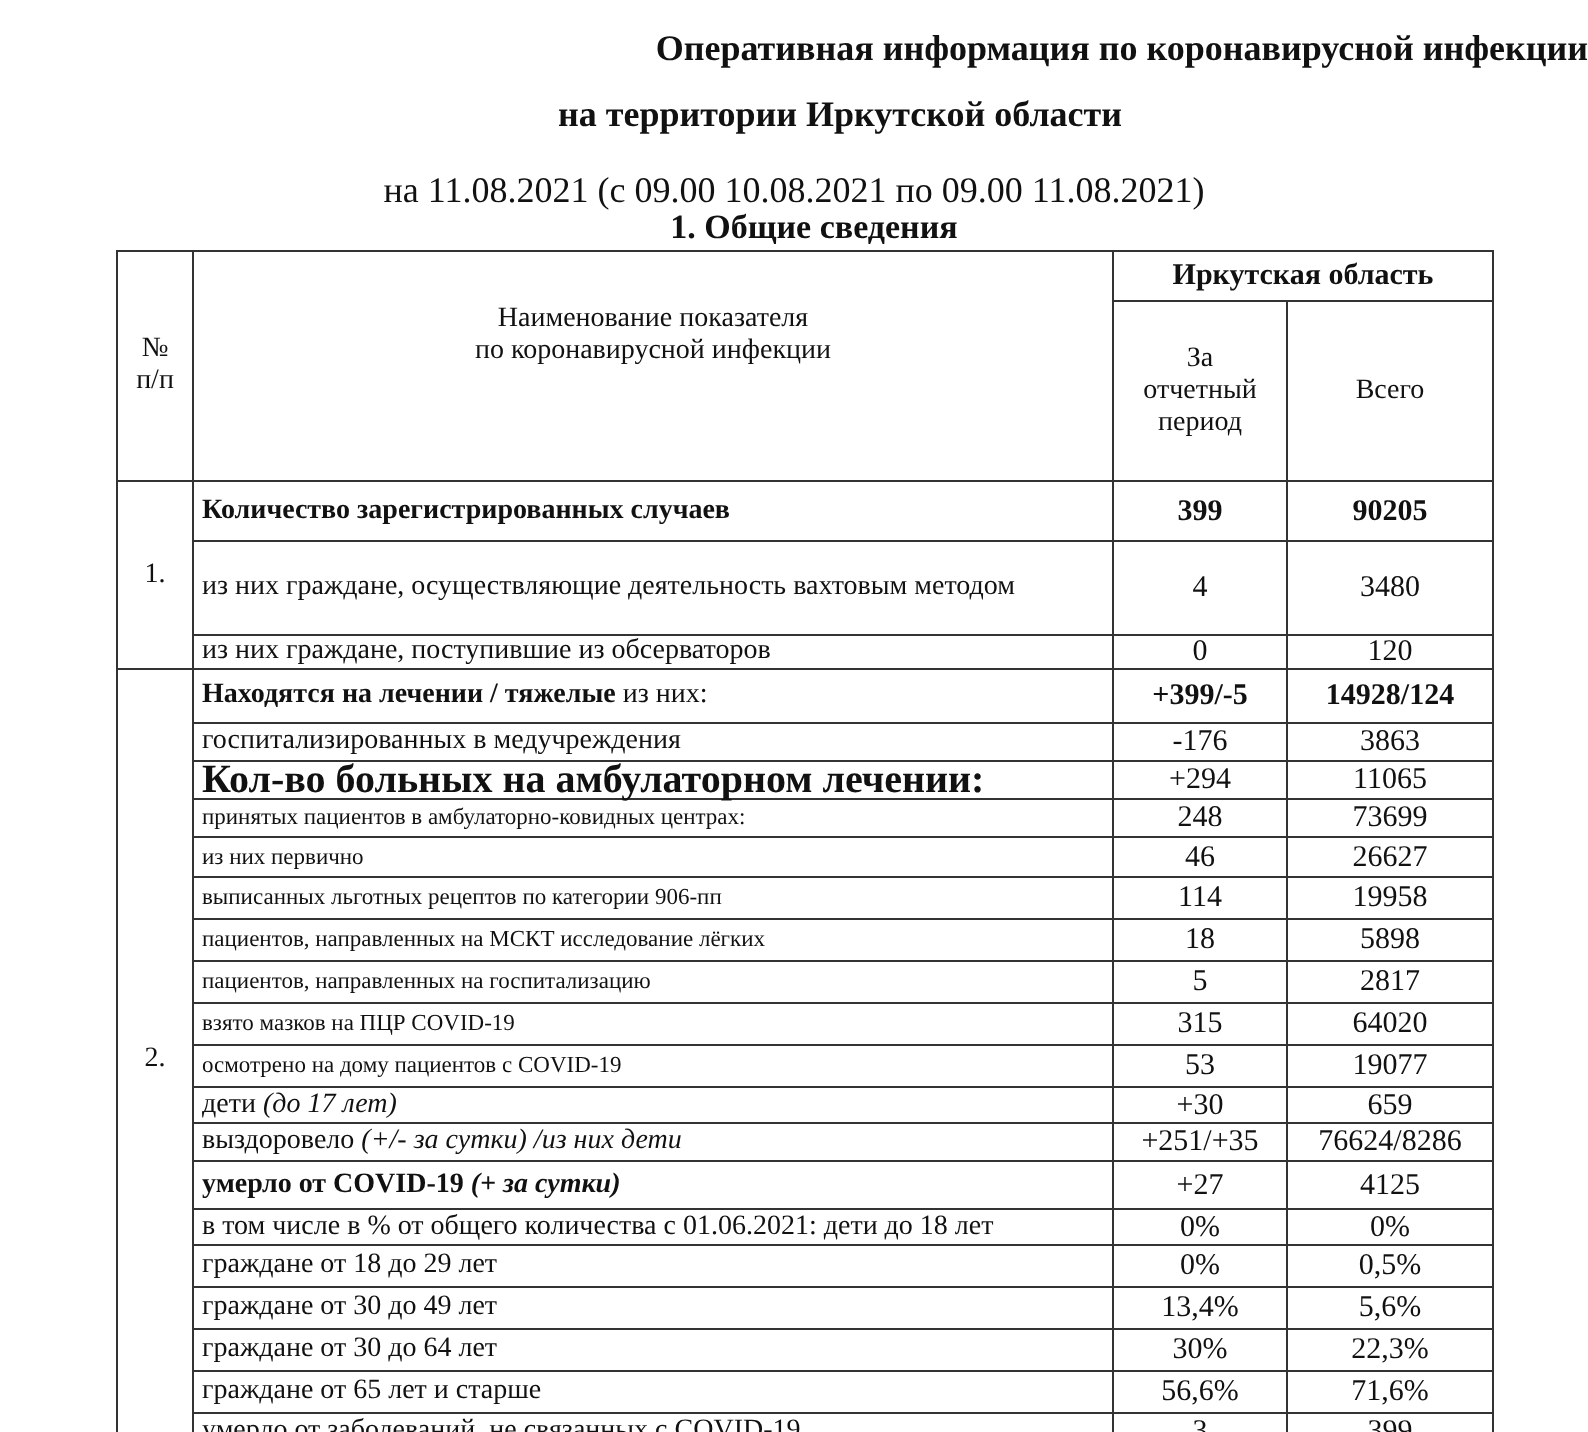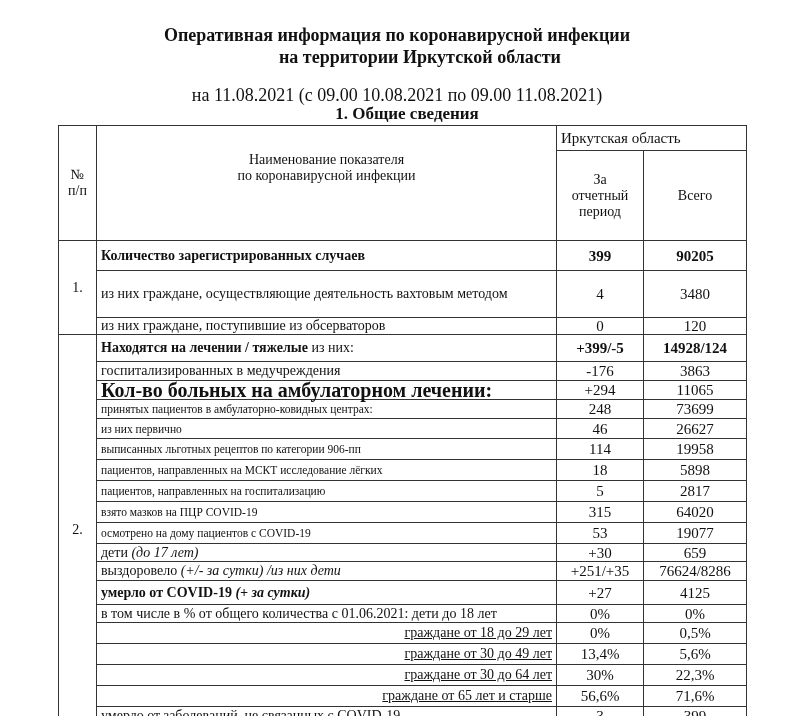--- a/index.html
+++ b/index.html
@@ -1,38 +1,38 @@
 <!DOCTYPE html>
 <html><head>
 <meta charset="utf-8">
 <style>
   html, body { margin: 0; padding: 0; background: #ffffff; }
   body { width: 794px; height: 716px; position: relative; overflow: hidden;
          font-family: "Liberation Serif", "DejaVu Serif", serif; color: #111; }
   .t1 { font-weight: bold; font-size: 18px; line-height: 22px; position: absolute; left: 0; width: 794px; text-align:center; }
   .t2 { font-size: 18px; line-height: 22px; position: absolute; left: 0; width: 794px; text-align:center; }
-  #title1 { top: 24px; }
+  #title1 { top: 13px; text-align: right; }
   #title2 { top: 46px; margin-left: 23px; }
   #title3 { top: 84px; }
   #section { top: 103px; font-weight: bold; font-size: 17px; line-height: 22px; position:absolute; left: 0; width: 814px; text-align:center; }
 
   table.main { position: absolute; left: 58px; top: 125px; border-collapse: collapse;
                table-layout: fixed; width: 688px; font-size: 14px; }
   table.main td { border: 1px solid #333; padding: 0 4px; vertical-align: middle; line-height: 16px; }
   col.c-num { width: 38px; }
   col.c-name { width: 460px; }
   col.c-per { width: 87px; }
   col.c-tot { width: 103px; }
   td.num { text-align: center; }
   td.val { text-align: center; font-size: 15px; }
   td.b { font-weight: bold; }
   td.small { font-size: 11.5px; }
-  td.right { text-align: right; text-decoration: underline; }
+  td.right { text-align: left; }
   td.just { text-align: justify; text-align-last: left; }
-  .hdr-region { font-weight: normal; height: 24px; font-size: 15px; }
+  .hdr-region { font-weight: bold; text-align: center; height: 24px; font-size: 15px; }
   .hdr-name { text-align: center; font-size: 14px; }
   .hdr-col { text-align: center; font-size: 14px; }
   i { font-style: italic; }
 </style>
 </head>
 <body>
 
 <div class="t1" id="title1">Оперативная информация по коронавирусной инфекции</div>
 <div class="t1" id="title2">на территории Иркутской области</div>
 <div class="t2" id="title3">на 11.08.2021 (с 09.00 10.08.2021 по 09.00 11.08.2021)</div>

